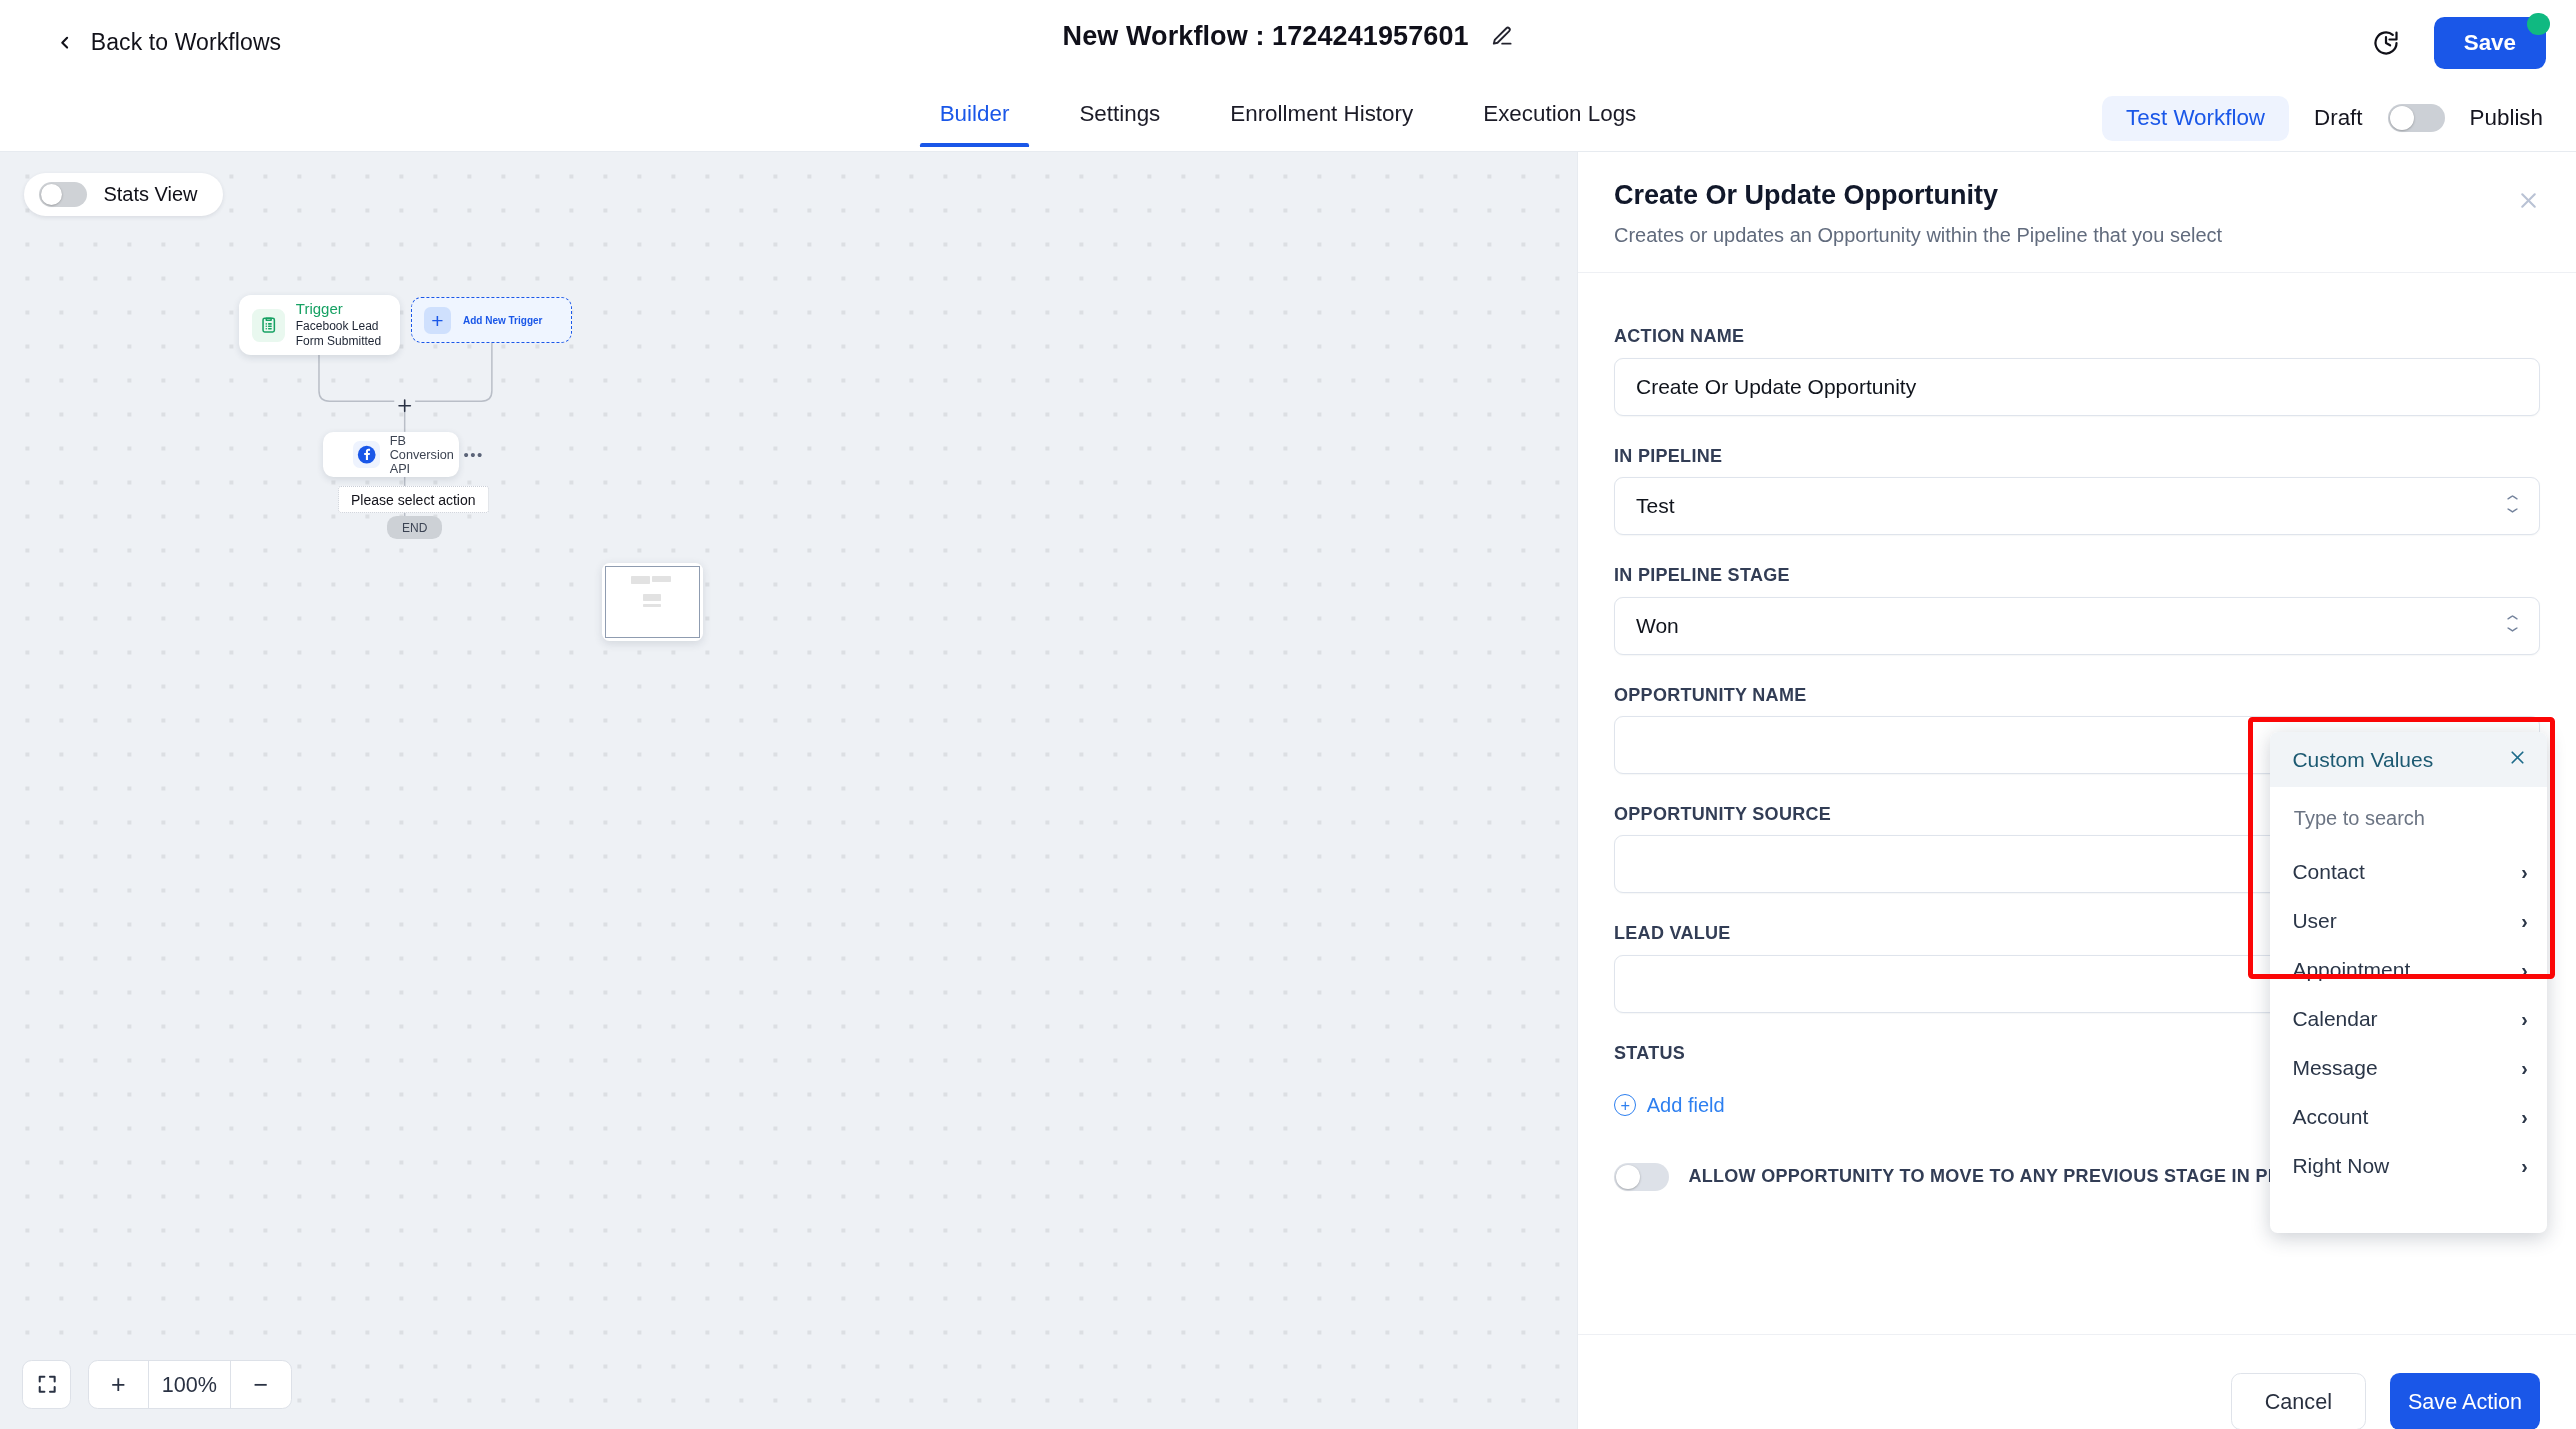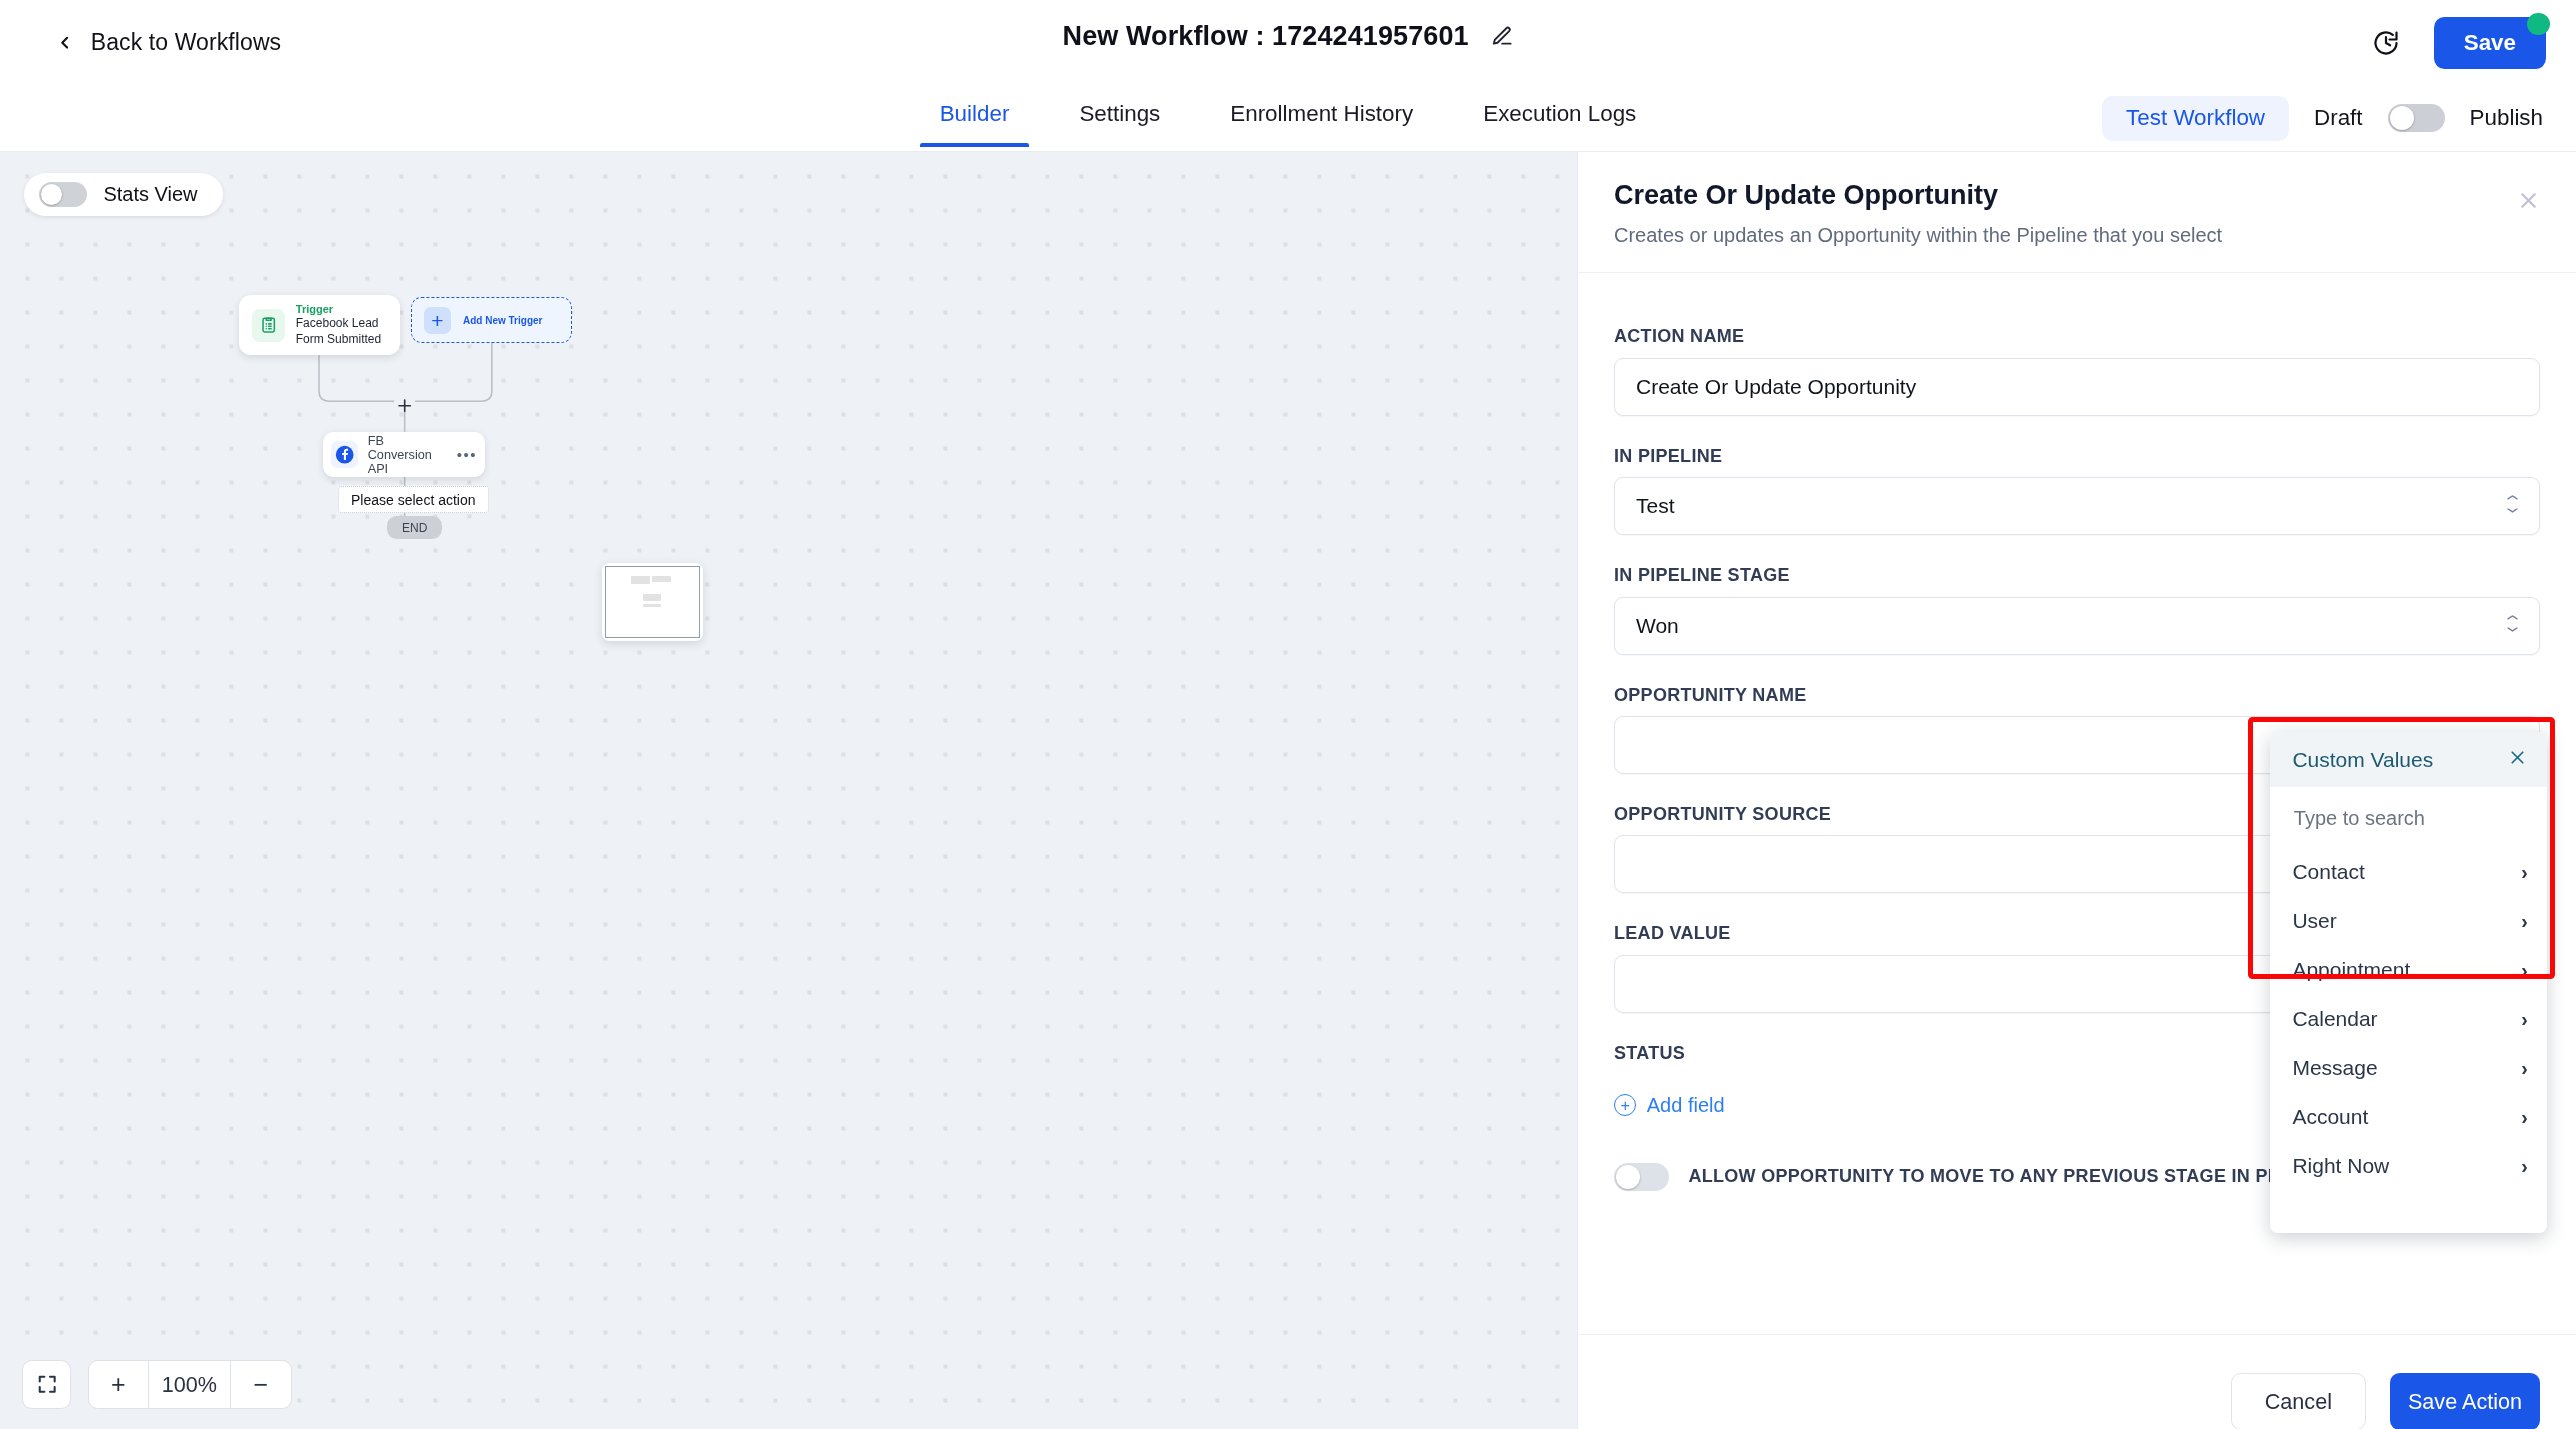--- a/index.html
+++ b/index.html
@@ -114,41 +114,41 @@
     background: #fff; border-radius: 12px;
     box-shadow: 0 2.2px 7.5px rgba(35,48,70,.12);
     display: flex; align-items: center; padding: 0 13.4px; gap: 10.4px;
   }
   .trig-icon {
     width: 33px; height: 33px; border-radius: 7.5px; background: #e9f8ef;
     display: flex; align-items: center; justify-content: center; flex: none;
     color: #16a163;
   }
   .trig-text { display: flex; flex-direction: column; gap: 1.5px; }
-  .trig-kind { font-size: 11px; color: #16a163; font-weight: 700; }
+  .trig-kind { font-size: 15px; color: #16a163; font-weight: 400; }
   .trig-name { font-size: 12px; color: #1d2433; line-height: 1.28; }
 
   .node-addtrigger {
     position: absolute; left: 411px; top: 145px; width: 161px; height: 46px;
     background: #eff5ff; border: 1.9px dashed #1a57e8; border-radius: 10.4px;
     display: flex; align-items: center; gap: 12px; padding-left: 12px;
     cursor: pointer;
   }
   .plus-sq {
     width: 27px; height: 27px; border-radius: 6.7px; background: #cfe0fd;
     display: flex; align-items: center; justify-content: center;
     color: #1a57e8; font-size: 21px; font-weight: 400; line-height: 1; flex: none;
   }
   .addtrig-label { font-size: 10px; color: #1a57e8; font-weight: 600; }
 
   .node-action {
-    position: absolute; left: 323px; top: 280px; width: 162px; height: 45px;
+    position: absolute; left: 323px; top: 280px; width: 136px; height: 45px;
     background: #fff; border-radius: 10.4px;
     box-shadow: 0 2.2px 7.5px rgba(35,48,70,.12);
-    display: flex; align-items: center; gap: 9.7px; padding: 0 8px;
+    display: flex; align-items: center; gap: 9.7px; padding: 0 30px;
   }
   .fb-icon {
     width: 27px; height: 27px; border-radius: 6.7px; background: #eef3fe;
     display: flex; align-items: center; justify-content: center; flex: none;
   }
   .action-name { font-size: 12.7px; color: #3d4452; flex: 1; }
   .dots { color: #5b6478; font-size: 15px; letter-spacing: 1.5px; cursor: pointer; line-height: 0.6; }
 
   .select-action-box {
     position: absolute; left: 338px; top: 334px;

